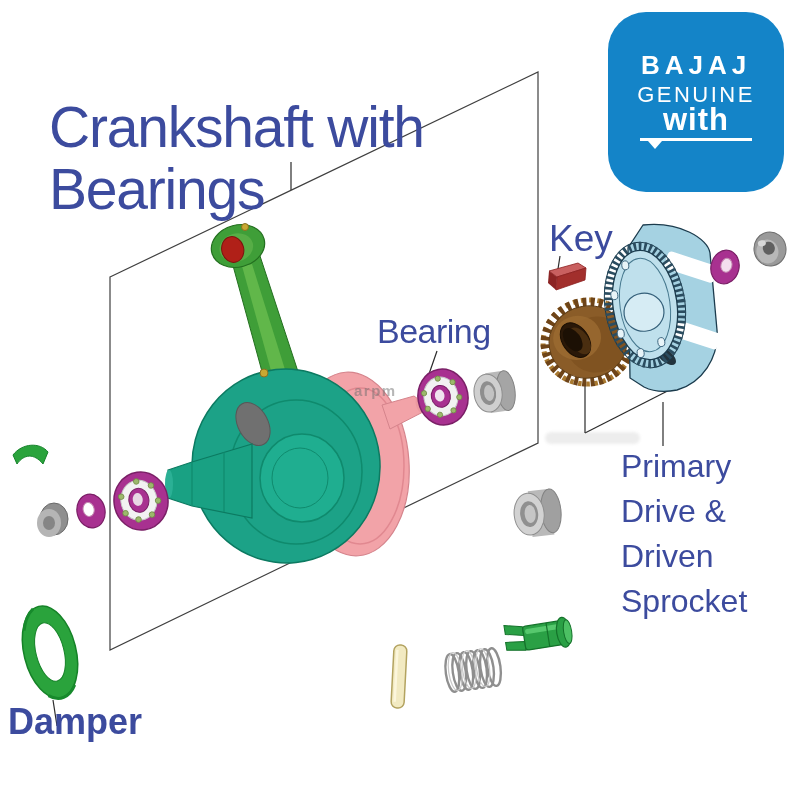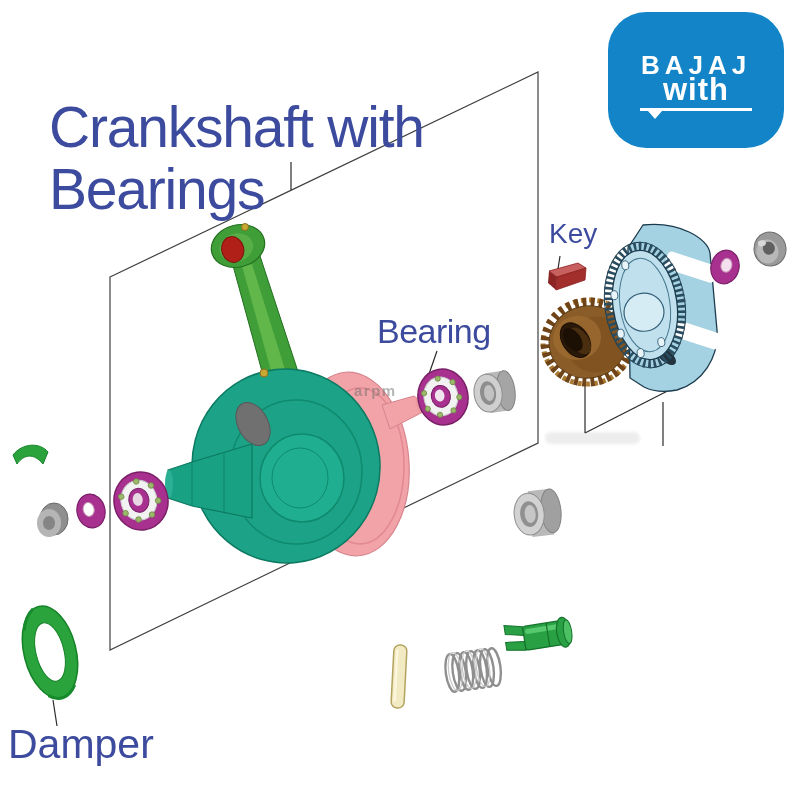--- a/index.html
+++ b/index.html
@@ -2,25 +2,25 @@
 <html><head>
 <meta charset="utf-8">
 <style>
   html,body{margin:0;padding:0;background:#fff;}
   #canvas{position:relative;width:800px;height:800px;background:#fff;overflow:hidden;
           font-family:"Liberation Sans",sans-serif;}
   svg{position:absolute;left:0;top:0;}
   .lbl{position:absolute;color:#3c4b9e;white-space:pre-line;line-height:1.1;}
   #title{left:49px;top:96px;font-size:57px;letter-spacing:-1.2px;line-height:62px;color:#3c4b9e;}
   #lbl-bearing{left:377px;top:313px;font-size:34px;letter-spacing:-0.5px;text-align:right;}
-  #lbl-key{left:549px;top:219px;font-size:28px;}
+  #lbl-key{left:549px;top:219px;font-size:37px;}
   #lbl-primary{left:621px;top:444px;font-size:32px;line-height:45px;}
-  #lbl-damper{left:8px;top:722px;font-size:41px;}
+  #lbl-damper{left:8px;top:702px;font-size:36px;font-weight:bold;}
   
-  #logo{position:absolute;left:608px;top:12px;width:176px;height:136px;background:#1484c8;
+  #logo{position:absolute;left:608px;top:12px;width:176px;height:180px;background:#1484c8;
         border-radius:38px;color:#fff;display:flex;flex-direction:column;align-items:center;
         box-sizing:border-box;padding-top:40px;}
   #logo .brand{font-size:26px;font-weight:bold;letter-spacing:5px;line-height:26px;}
   #logo .genuine{font-size:22px;letter-spacing:2.5px;line-height:26px;margin-top:4px;}
   #logo .parts{font-size:31px;font-weight:bold;letter-spacing:1px;line-height:28px;margin-top:-2px;}
   #logo .rule{position:relative;width:112px;height:3px;background:#fff;margin-top:4px;}
   #logo .rule .arrow{position:absolute;left:8px;top:3px;width:0;height:0;
         border-left:7px solid transparent;border-right:7px solid transparent;border-top:8px solid #fff;}
   #watermark{position:absolute;left:354px;top:382px;font-size:15px;font-weight:bold;
         color:rgba(110,110,110,0.5);letter-spacing:1.5px;}
@@ -230,25 +230,30 @@
       <ellipse cx="564" cy="636" rx="7" ry="15" fill="#2aa045" stroke="#14722a" stroke-width="1.2"></ellipse>
       <ellipse cx="568" cy="636" rx="4" ry="12" fill="#4cc063" stroke="#14722a" stroke-width="1"></ellipse>
     </g>
   </svg>
 
   <div id="title" class="lbl">Crankshaft with
 Bearings</div>
 
   <div id="logo">
     <div class="brand">BAJAJ</div>
+    <div class="genuine">GENUINE</div>
     <div class="parts">with</div>
     <div class="rule">
       <span class="arrow"></span>
     </div>
   </div>
 
   <div id="lbl-bearing" class="lbl">Bearing</div>
   <div id="lbl-key" class="lbl">Key</div>
+  <div id="lbl-primary" class="lbl">Primary
+Drive &amp;
+Driven
+Sprocket</div>
   <div id="lbl-damper" class="lbl">Damper</div>
 
   <div id="watermark">arpm</div>
   <div id="watermark2"></div>
 </div>
 
 </body></html>

